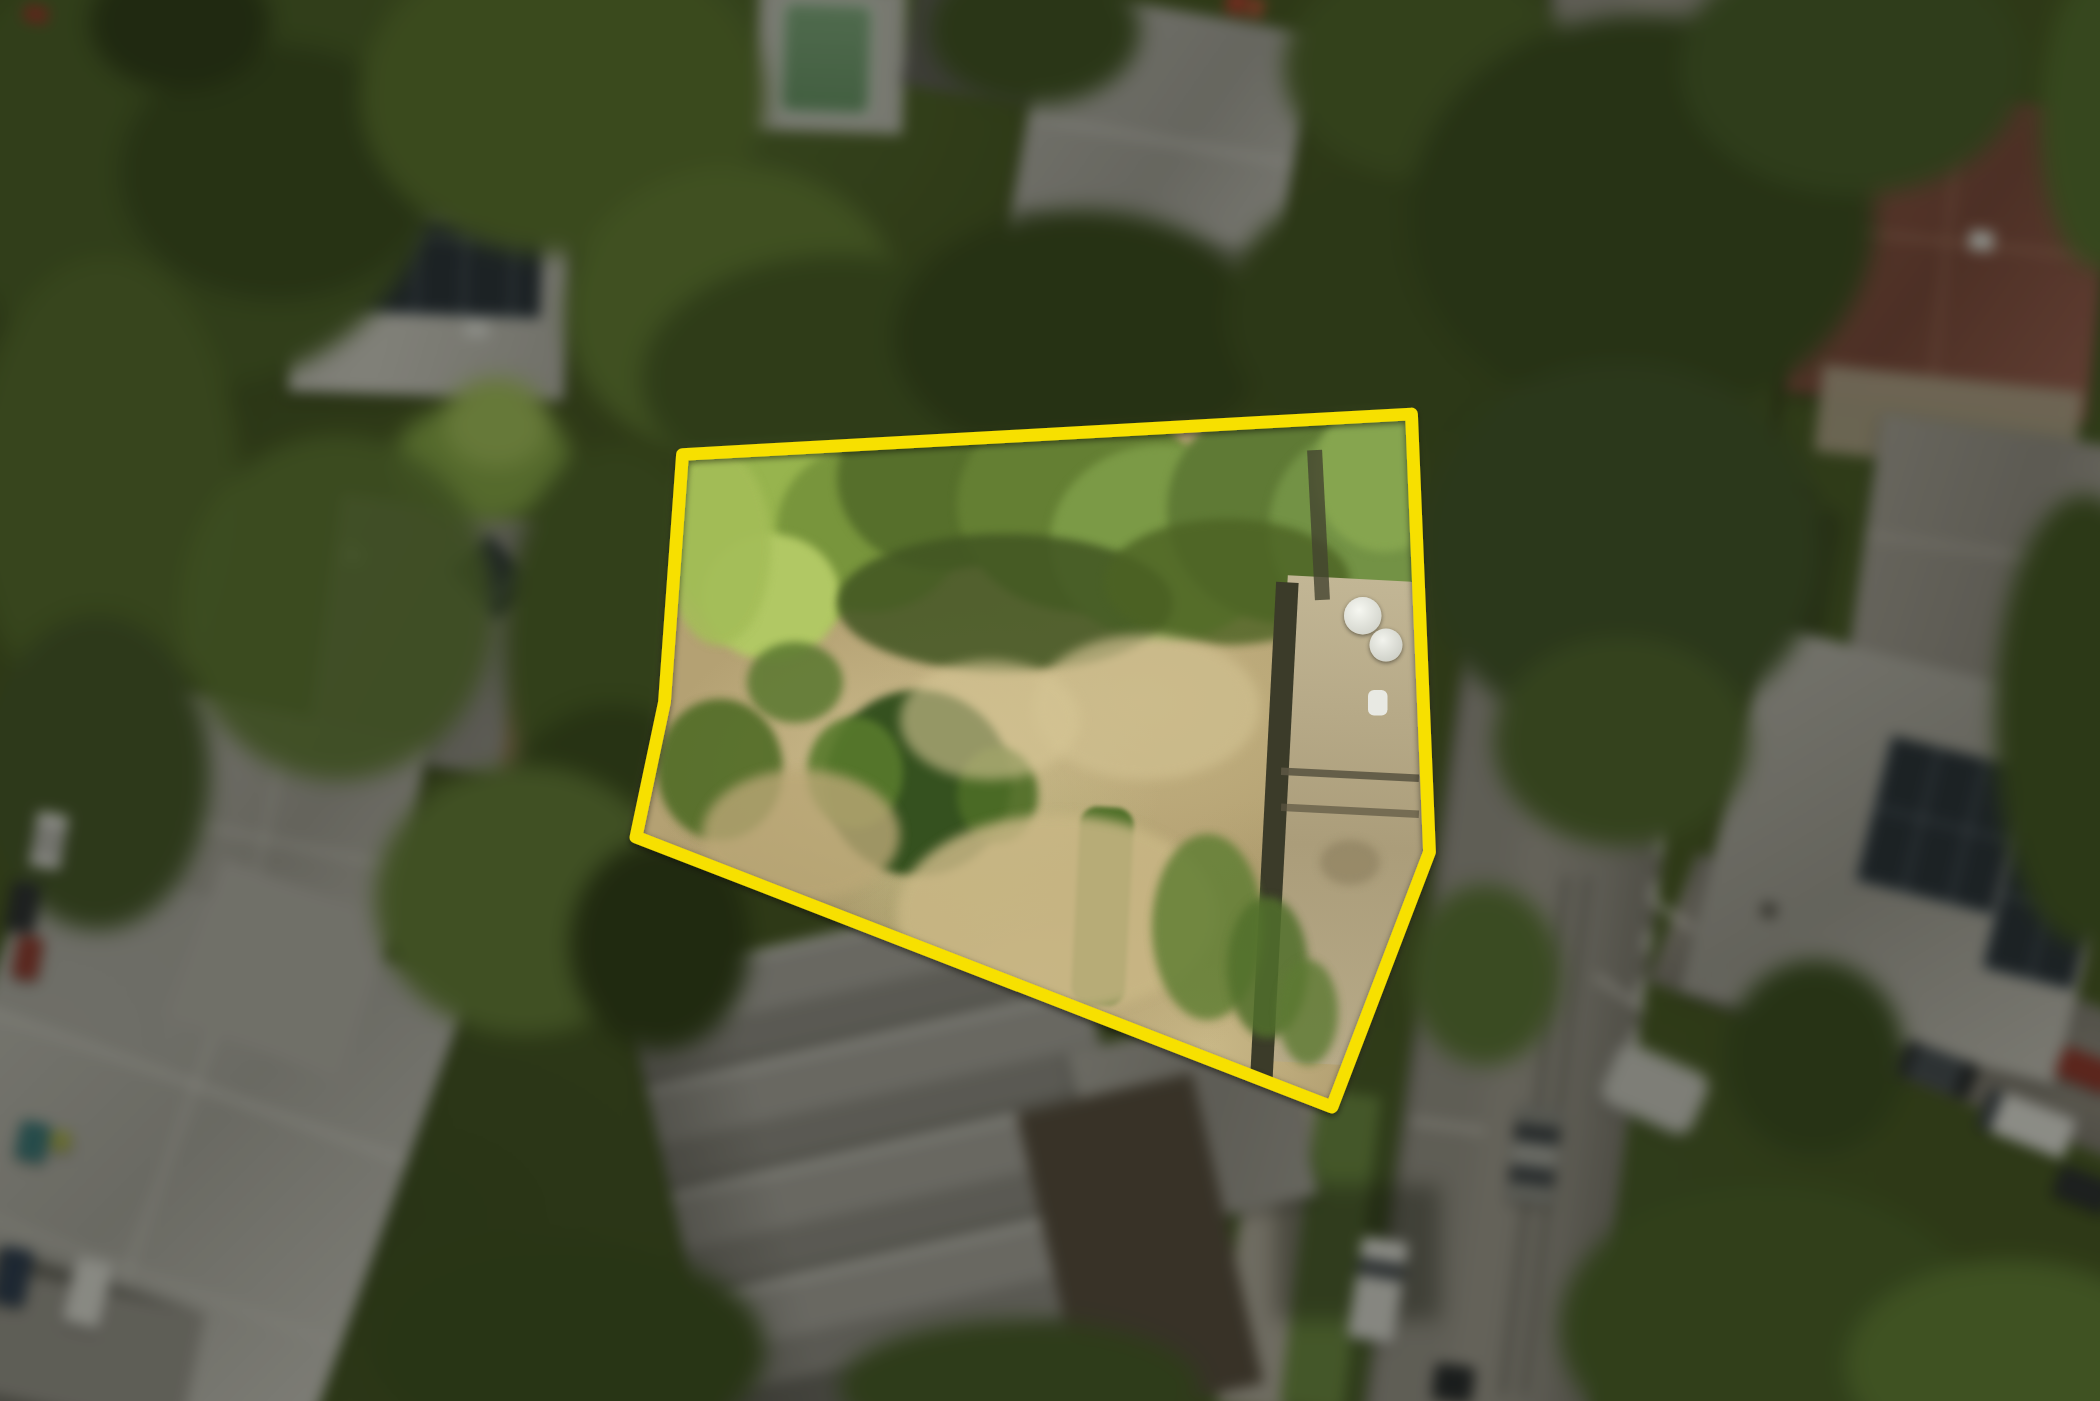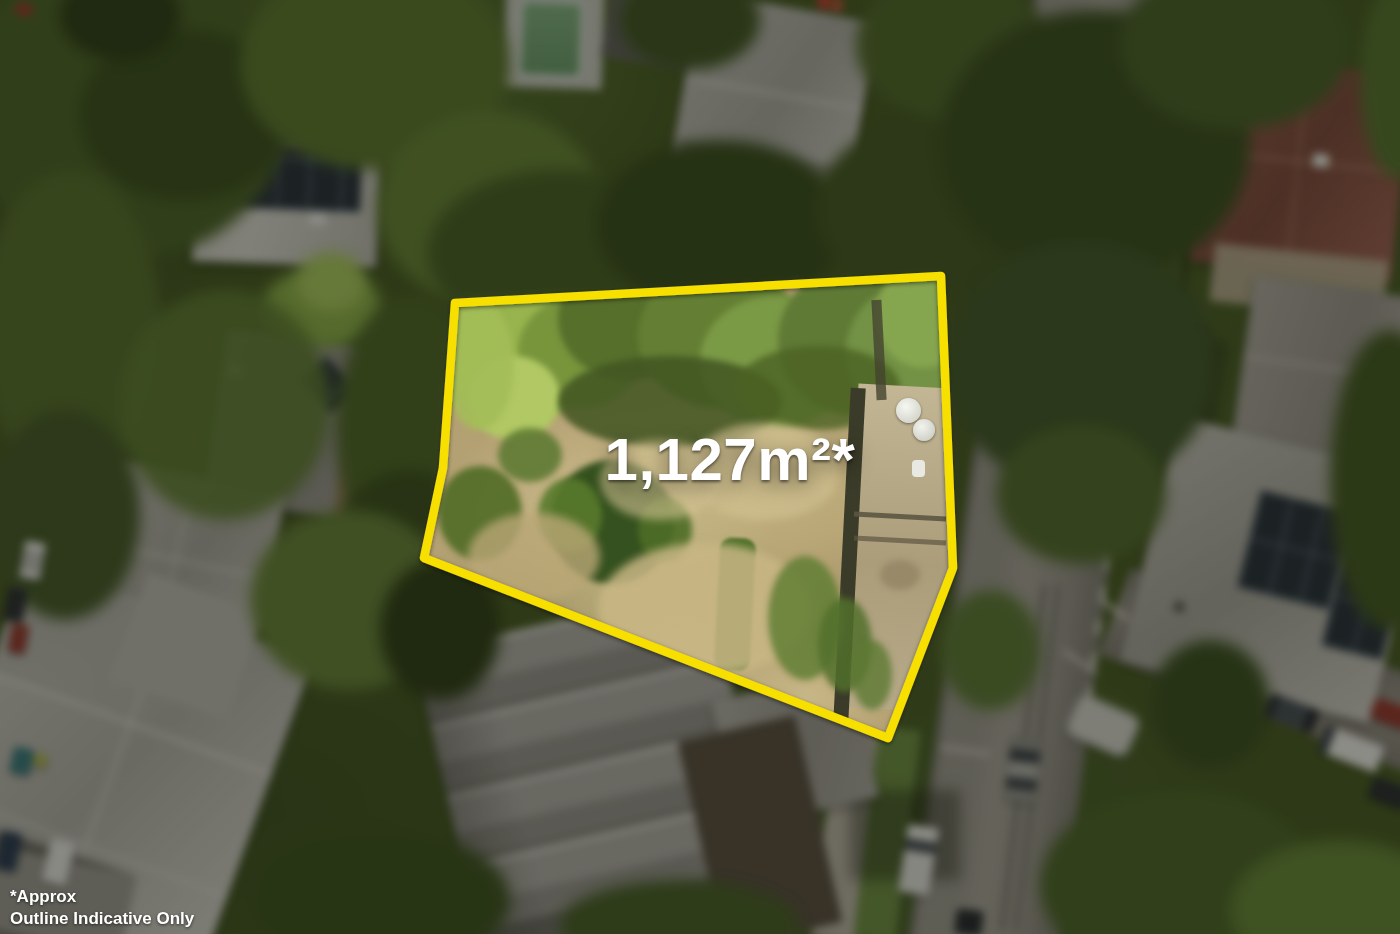--- a/index.html
+++ b/index.html
@@ -508,18 +508,13 @@
   <svg class="ovl" width="1400" height="934" viewBox="0 0 1400 934">
     <defs>
       <filter id="ds" x="-20%" y="-20%" width="140%" height="140%">
         <feDropShadow dx="0" dy="1.5" stdDeviation="2" flood-color="#000000" flood-opacity="0.5"></feDropShadow>
       </filter>
     </defs>
     <path fill="#0a0c05" fill-opacity="0.40" fill-rule="evenodd" d="M0 0H1400V934H0Z M455 303 L941 276 L953 568 L888 738 L424 558 L443 468 Z"></path>
     <polygon fill="none" stroke-linejoin="round" filter="url(#ds)" points="455,303 941,276 953,568 888,738 424,558 443,468" stroke="#F7E000" stroke-width="8.5"></polygon>
   </svg>
 
-  <div class="area-label">1,127m²*</div>
-  <div class="disclaimer">
-    <div>*Approx</div>
-    <div>Outline Indicative Only</div>
-  </div>
 </div>
 
 </body></html>

